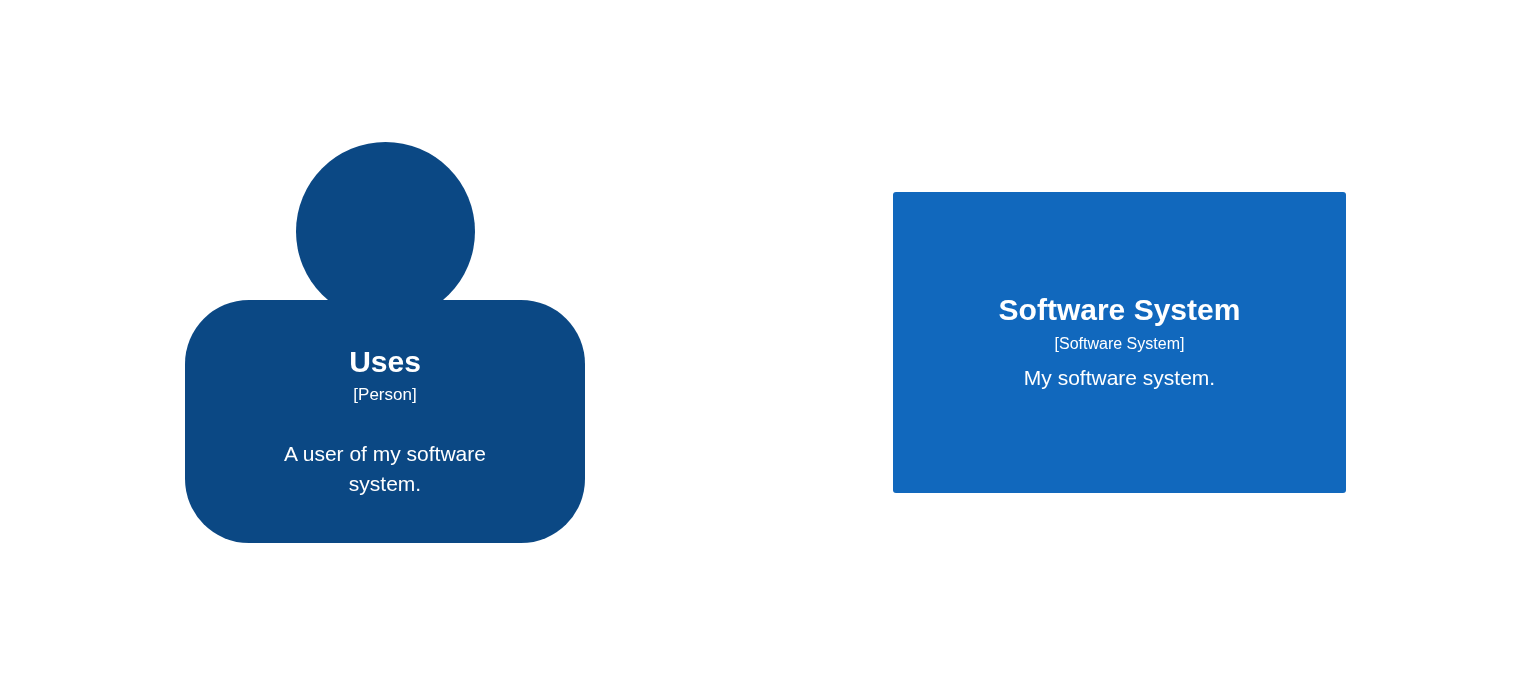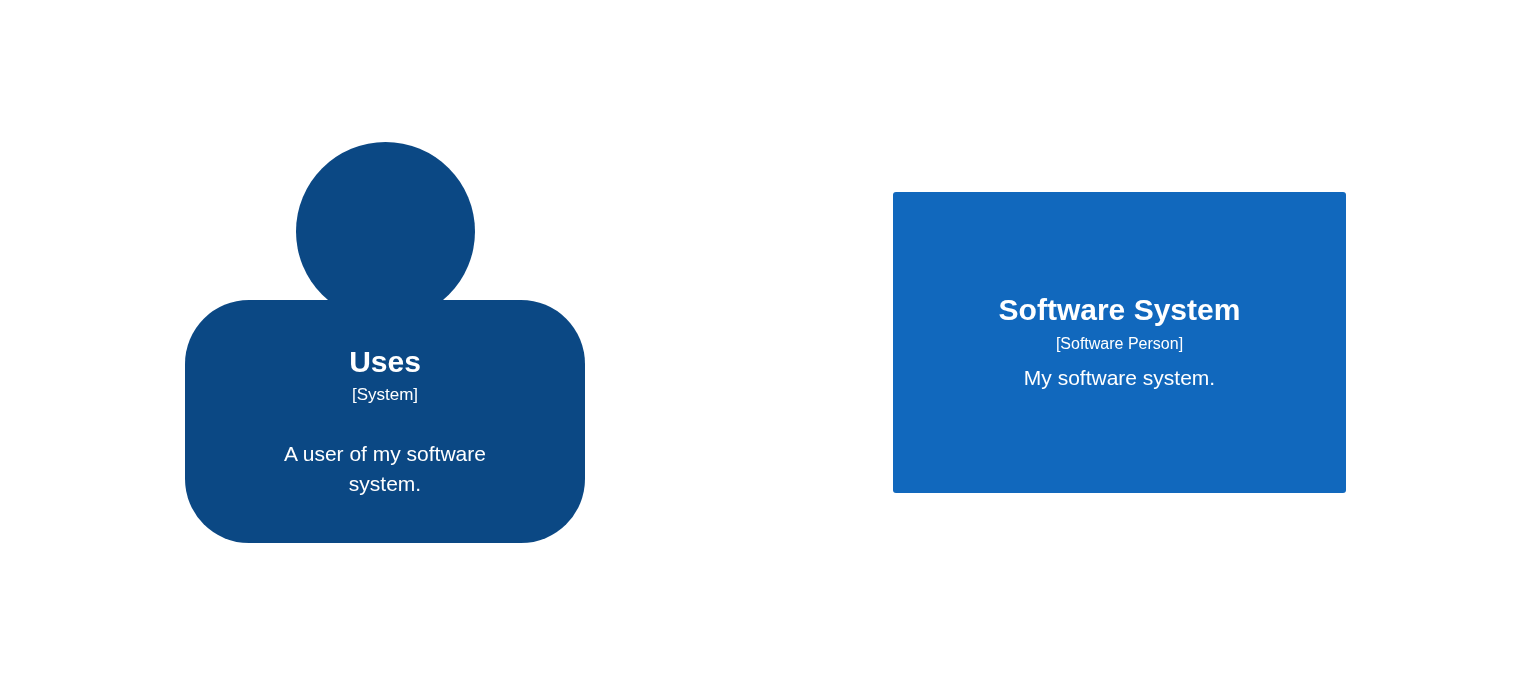--- a/index.html
+++ b/index.html
@@ -91,25 +91,25 @@
 </style>
 </head>
 <body>
 
 <div class="canvas">
 
   <div class="person-group">
     <div class="person-head"></div>
     <div class="person-body">
       <div class="el-name">Uses</div>
-      <div class="el-type">[System]</div>
+      <div class="el-type">[Person]</div>
       <div class="el-desc">A user of my software system.</div>
     </div>
   </div>
 
 
   <div class="system-box">
     <div class="el-name">Software System</div>
-    <div class="el-type">[Software Person]</div>
+    <div class="el-type">[Software System]</div>
     <div class="el-desc">My software system.</div>
   </div>
 
 </div>
 
 </body></html>

